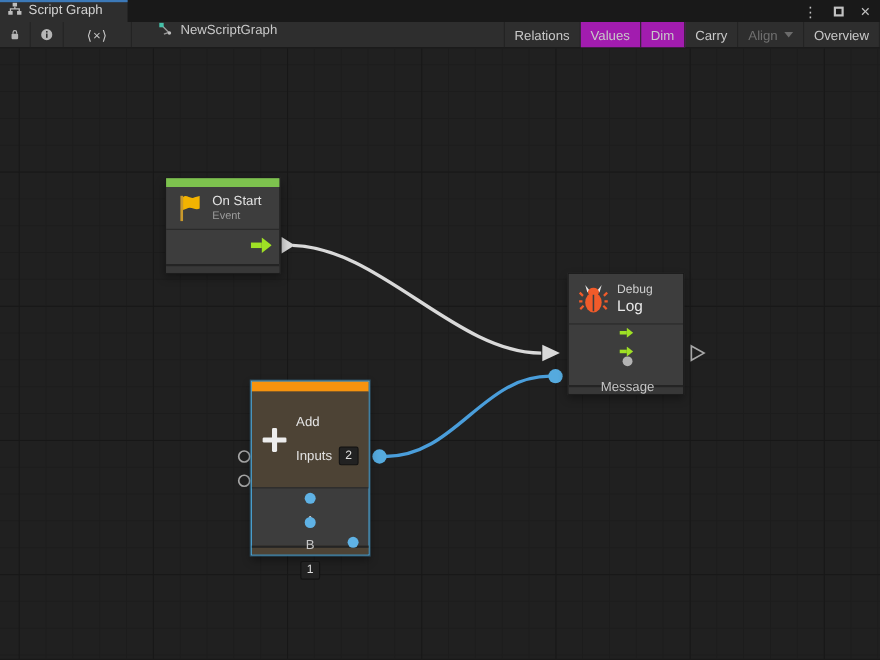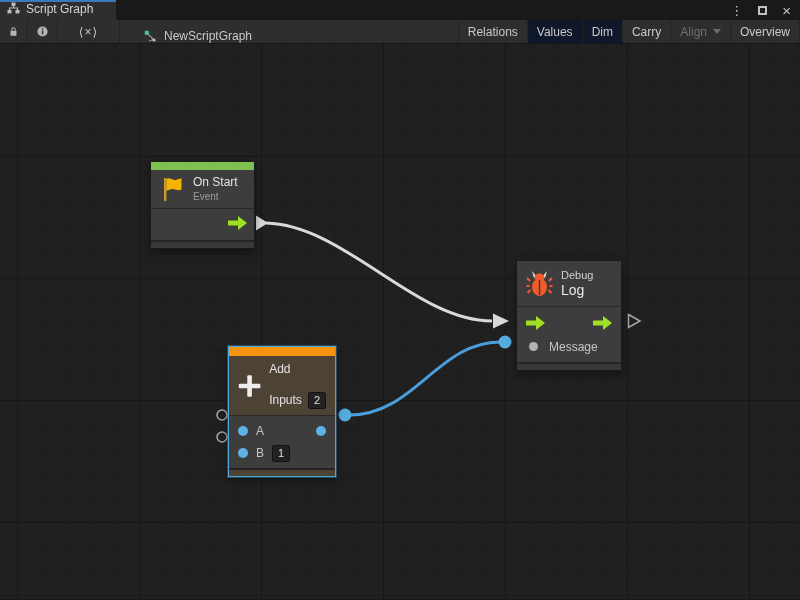--- a/index.html
+++ b/index.html
@@ -10,23 +10,23 @@
   .tabbar { height:20px; display:flex; align-items:stretch; background:#191919; }
   .tab { width:116px; background:#2e2e2e; border-top:2px solid #3c79b8; display:flex; align-items:flex-start; gap:6px; padding-left:7px; color:#d4d4d4; font-size:12px; }
   .tab-spacer { flex:1; }
   .win-controls { display:flex; align-items:center; gap:15px; padding-right:9px; color:#c2c2c2; }
   .winbtn { font-size:13px; line-height:1; cursor:default; }
   .maxbox { width:9px; height:9px; border:2px solid #c2c2c2; display:inline-block; }
 
   
   .toolbar { height:24px; background:#2e2e2e; border-bottom:1px solid #141414; display:flex; align-items:stretch; font-size:12px; color:#c9c9c9; }
   .tbtn { display:flex; align-items:center; justify-content:center; padding:0 9px; border-right:1px solid #232323; white-space:nowrap; }
-  .tbtn.active { background:#0f172a; }
+  .tbtn.active { background:#a21caf; }
   .tbtn.disabled { color:#707070;text-align:right; }
-  .tgroup { display:flex; align-items:flex-end; gap:7px; padding:0 10px; }
+  .tgroup { display:flex; align-items:flex-start; gap:7px; padding:0 10px; }
   .spacer { flex:1; }
   .zoom-track { position:relative; width:88px; height:2px; background:#5c5c5c; border-radius:1px; }
   .zoom-knob { position:absolute; right:-3px; top:-4px; width:10px; height:10px; border-radius:50%; background:#ababab; }
   .drop-arrow { display:inline-block; width:0; height:0; border-left:4px solid transparent; border-right:4px solid transparent; border-top:5px solid #8b8b8b; margin-left:6px; }
   .disabled .drop-arrow { border-top-color:#6b6b6b; }
 
   
   .graph {
     position:relative; width:800px; height:555px; overflow:hidden;
     background-color:#202020;
@@ -44,43 +44,43 @@
   .node { position:absolute; background:#3d3d3d; border:1px solid #1a1a1a; box-shadow:0 4px 8px rgba(0,0,0,.4); }
   .node .colorbar { height:8px; }
   .node .head { display:flex; align-items:center; gap:8px; padding:5px 9px; }
   .node .titles { display:flex; flex-direction:column; justify-content:center; }
   .node .title { color:#e3e3e3; font-size:12px; line-height:15px; }
   .node .subtitle { color:#9c9c9c; font-size:10px; line-height:13px; }
   .node .kicker { color:#d0d0d0; font-size:11px; line-height:14px; }
   .node .title-lg { color:#e8e8e8; font-size:14px; line-height:17px; }
   .node .body { border-top:1px solid #292929; }
   .node .foot { height:8px; background:#383838; border-top:2px solid #242424; }
-  .prow { display:flex; align-items:center; gap:8px; padding:0 9px; }
+  .prow { display:flex; align-items:center; gap:8px; padding:0 9px;flex-direction:column; }
   .plabel { color:#c6c6c6; font-size:12px; }
   .dot { width:10px; height:10px; border-radius:50%; flex:none; }
   .dot.blue { background:#5fb2e5; }
   .dot.gray { width:9px; height:9px; background:#b3b3b3; }
   .valbox { background:#222222; border:1px solid #131313; border-radius:2px; color:#e0e0e0; font-size:11px; padding:0 5px; line-height:15px; }
 
   
   #node-on-start { left:150px; top:117px; width:105px; }
   #node-on-start .body { height:32px; position:relative; }
   #node-on-start .flow-out { position:absolute; right:7px; top:7px; }
 
   
-  #node-debug-log { left:516px; top:216px; width:106px; }
+  #node-debug-log { left:516px; top:204px; width:106px; }
   #node-debug-log .head { padding:7px 9px; }
   #node-debug-log .body { padding:3px 0 5px; }
   #node-debug-log .row1 { height:26px; justify-content:space-between; }
   #node-debug-log .row2 { height:21px; padding-left:12px; gap:11px; }
 
   
   #node-add { left:228px; top:302px; width:108px; border:1px solid #4aa8dc; box-shadow:0 0 0 1px rgba(74,168,220,.35),0 4px 8px rgba(0,0,0,.4); }
   #node-add .colorbar { height:9px; }
-  #node-add .head { background:#4d4335; padding:6px 9px; }
+  #node-add .head { background:#4d4335; padding:20px 9px; }
   #node-add .inputs-line { display:flex; align-items:center; gap:6px;margin-top:15px; }
   #node-add .body { padding:4px 0; }
   #node-add .prow { height:22px; }
   #node-add .foot { background:#4d4335; }
   .push-right { margin-left:auto; }
 </style>
 </head>
 <body>
 
 <div class="tabbar">

